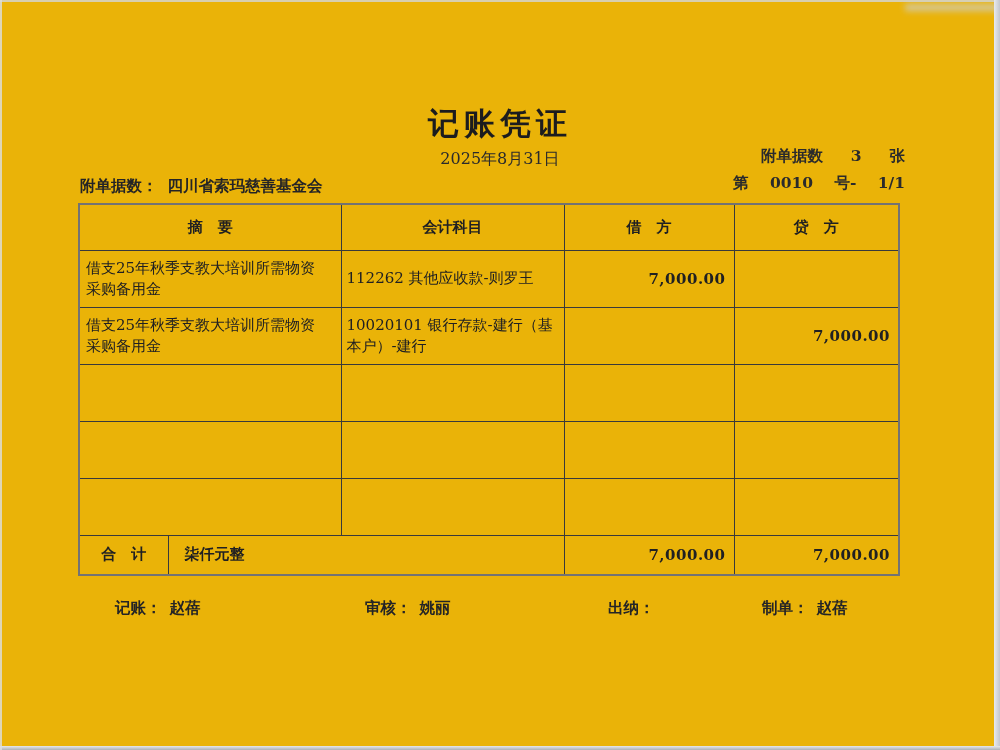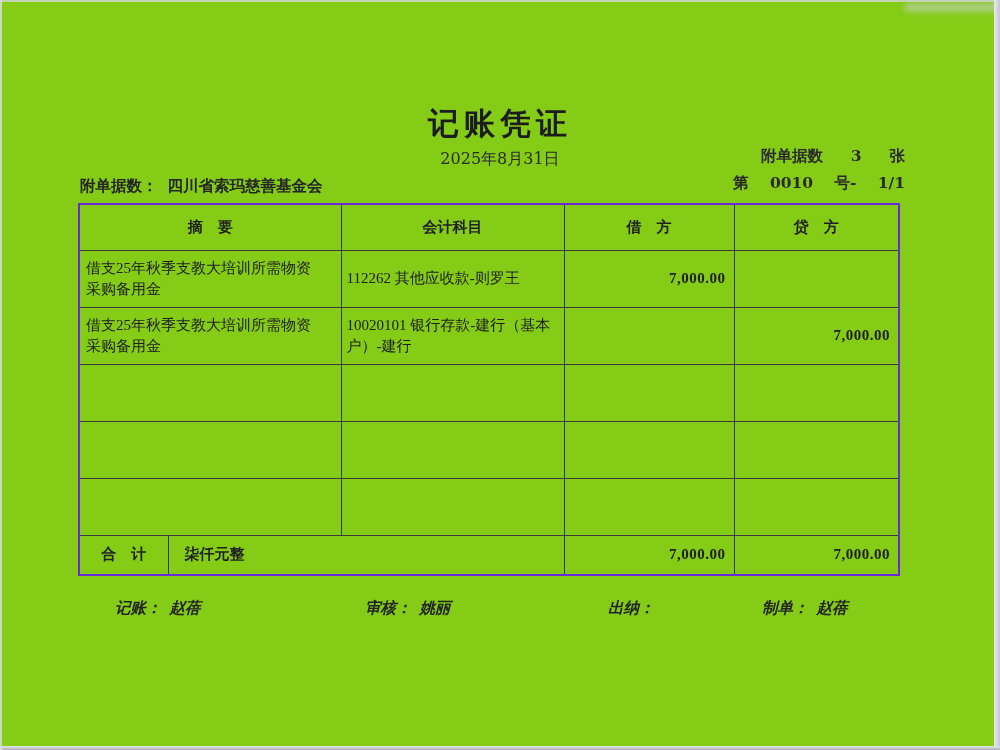--- a/index.html
+++ b/index.html
@@ -2,21 +2,21 @@
 <html><head>
 <meta charset="utf-8">
 <style>
   * { margin: 0; padding: 0; box-sizing: border-box; }
   html, body { width: 1000px; height: 750px; background: #e9eaec; }
   body { font-family: "DejaVu Serif", "Liberation Serif", serif; color: #222; }
 
   .paper {
     position: relative;
     width: 1000px; height: 750px;
-    background: #84cc16;
+    background: #eab308;
     overflow: hidden;
   }
 
   
   .edge-top    { position:absolute; left:0; top:0; width:1000px; height:2px; background:#d3d6da; opacity:.8; }
   .edge-smudge { position:absolute; left:905px; top:4px; width:95px; height:7px; background:#ccd1d8; filter:blur(3px); opacity:.7; }
   .edge-right  { position:absolute; right:0; top:0; width:6px; height:750px;
                  background:linear-gradient(to right,#e8eaee,#c3c7cf); }
   .edge-bottom { position:absolute; left:0; bottom:0; width:1000px; height:4px;
                  background:linear-gradient(to bottom,#e6e8ea,#aeb1b6); }
@@ -52,21 +52,21 @@
   table.voucher {
     position: absolute; left: 78px; top: 203px;
     width: 820px; border-collapse: collapse; table-layout: fixed;
   }
   table.voucher td, table.voucher th {
     border: 1.6px solid #39393b;
     vertical-align: middle;
     font-size: 15px; color: #202022;
     overflow: hidden;
   }
-  table.voucher { border: 2px solid #6d28d9; font-family: Liberation Serif, serif; }
+  table.voucher { border: 2px solid #737373; }
 
   tr.header-row    { height: 46px; }
   tr.data-row      { height: 57px; }
   tr.total-row     { height: 40px; }
 
   th.col-header { font-size: 17px; font-weight: 700; text-align: center; }
 
   td.summary-cell {
     text-align: left; padding: 3px 17px 3px 6px; line-height: 21px;
   }
@@ -78,21 +78,21 @@
     font-weight: 600; letter-spacing: .5px;
   }
   td.total-label-cell  { text-align: center; font-size: 16px; font-weight: 700; }
   td.total-words-cell  { text-align: left; padding-left: 16px; font-size: 16px; font-weight: 700; }
   td.total-amount-cell { text-align: right; padding-right: 8px; font-size: 15.5px; font-weight: 700; letter-spacing: .5px; }
 
   .sign-row {
     position: absolute; left: 0; top: 598px; width: 1000px;
     font-size: 15.5px; font-weight: 600; color: #242426;
   }
-  .sign-item { position: absolute; white-space: nowrap; font-style: italic; }
+  .sign-item { position: absolute; white-space: nowrap; }
   .sign-item .sign-name { margin-left: 8px; }
   .sign-bookkeeper { left: 115px; }
   .sign-reviewer   { left: 365px; }
   .sign-cashier    { left: 608px; }
   .sign-preparer   { left: 762px; }
 </style>
 </head>
 <body>
 
 <div class="paper">

